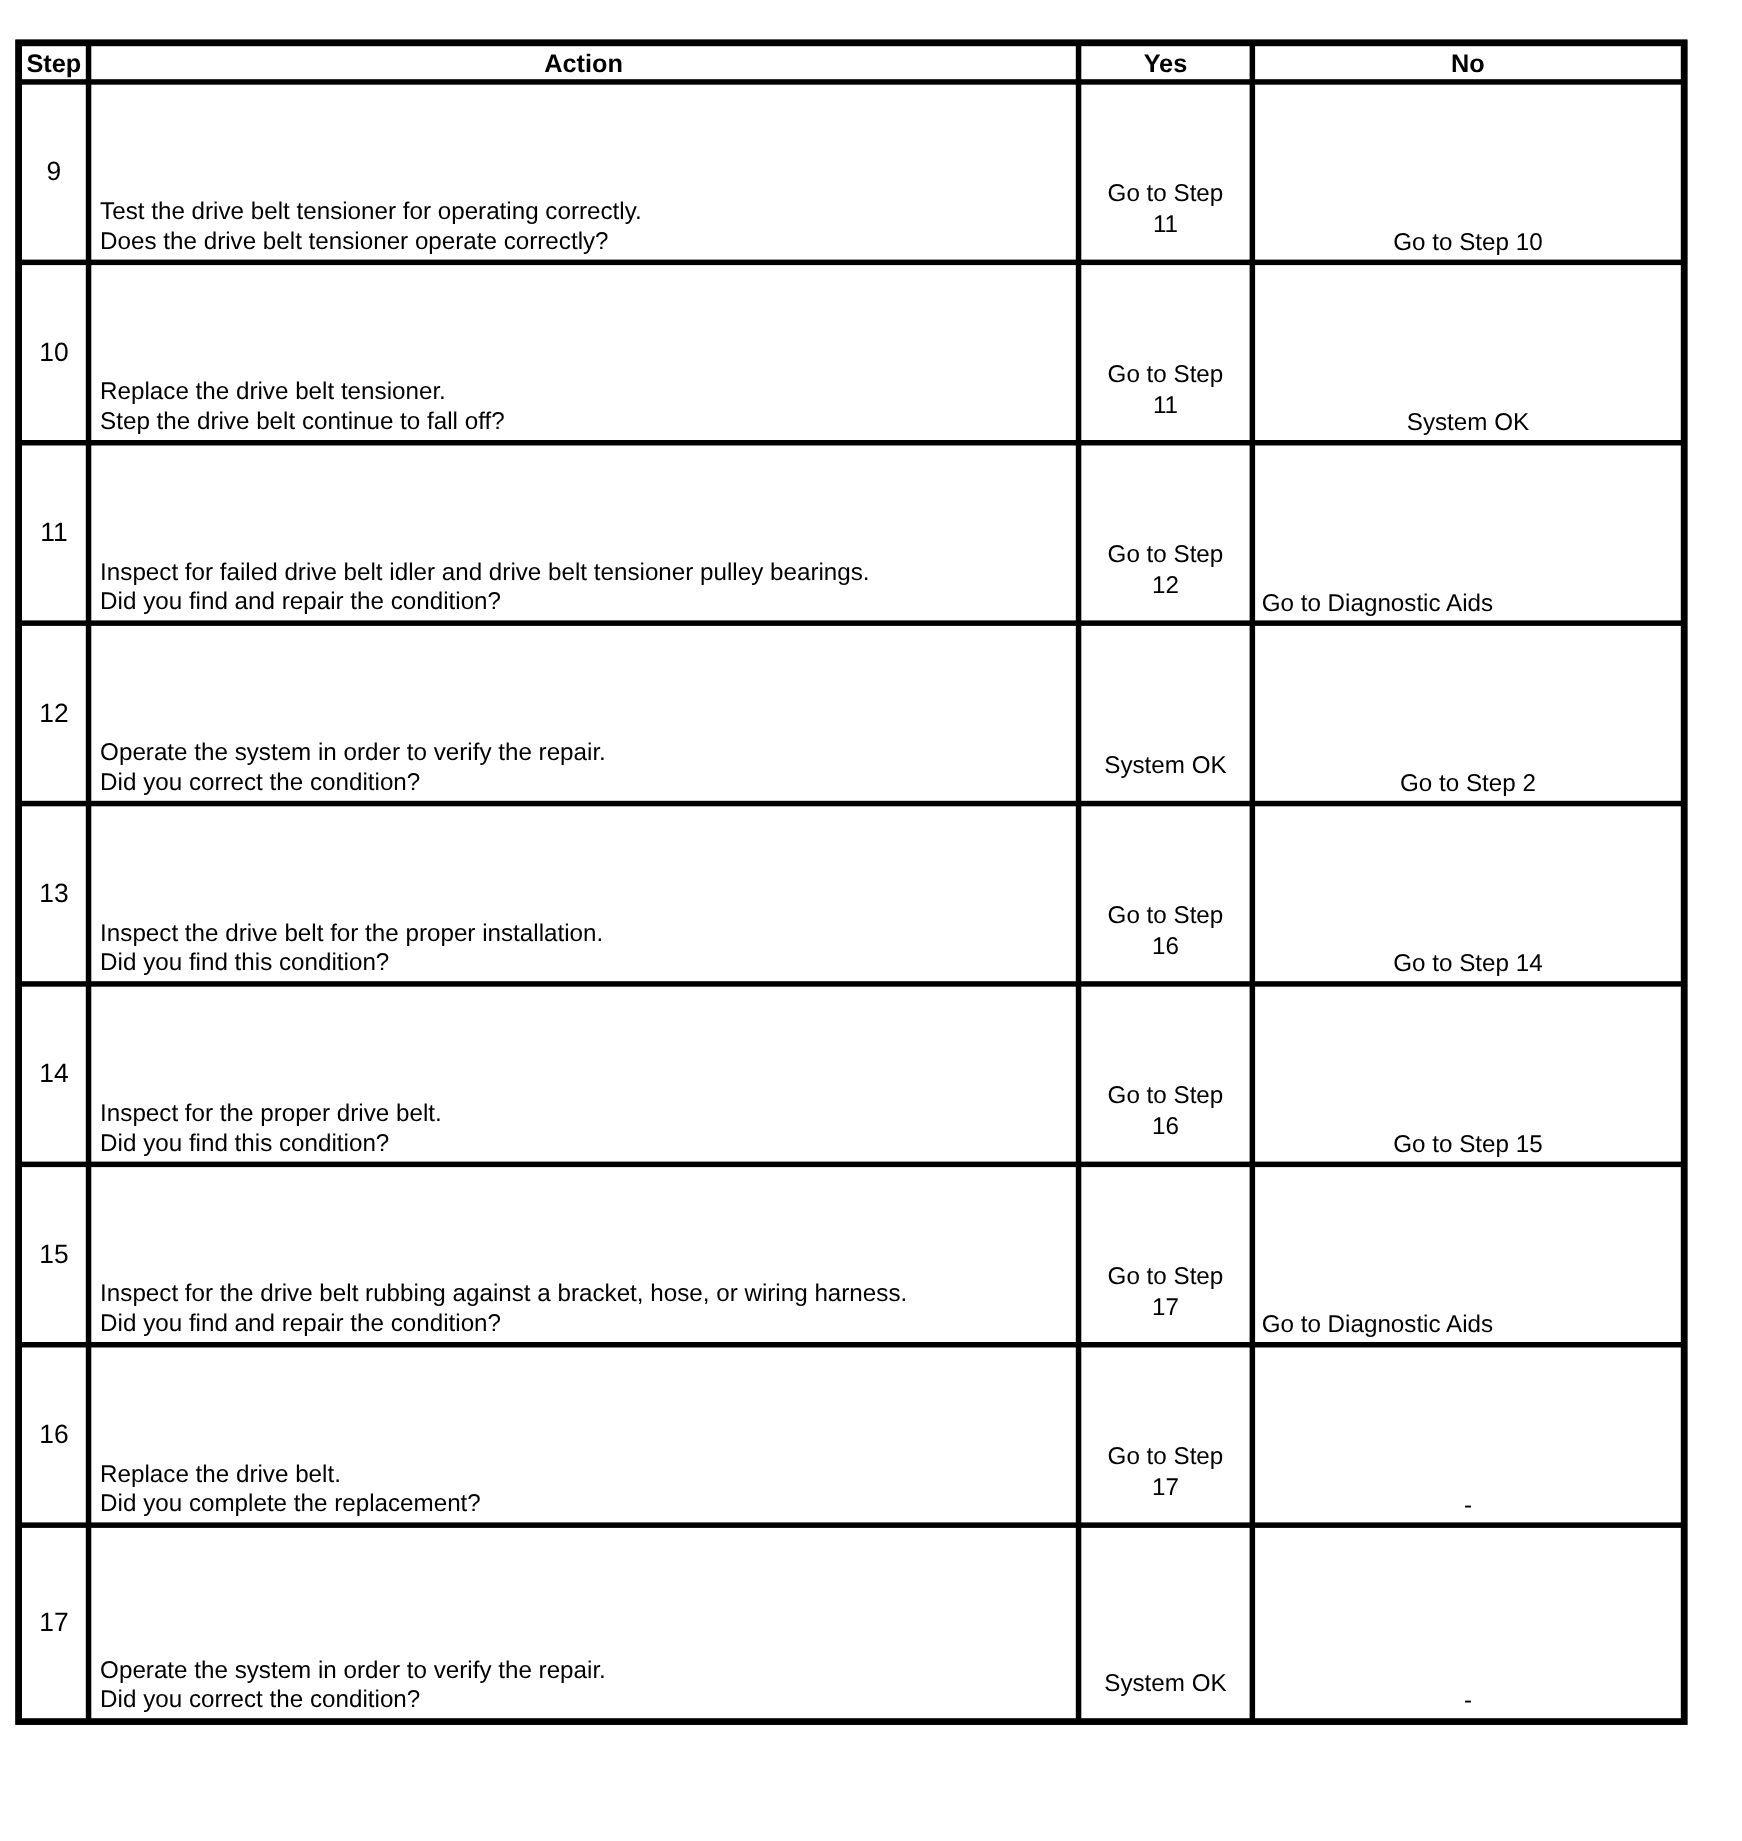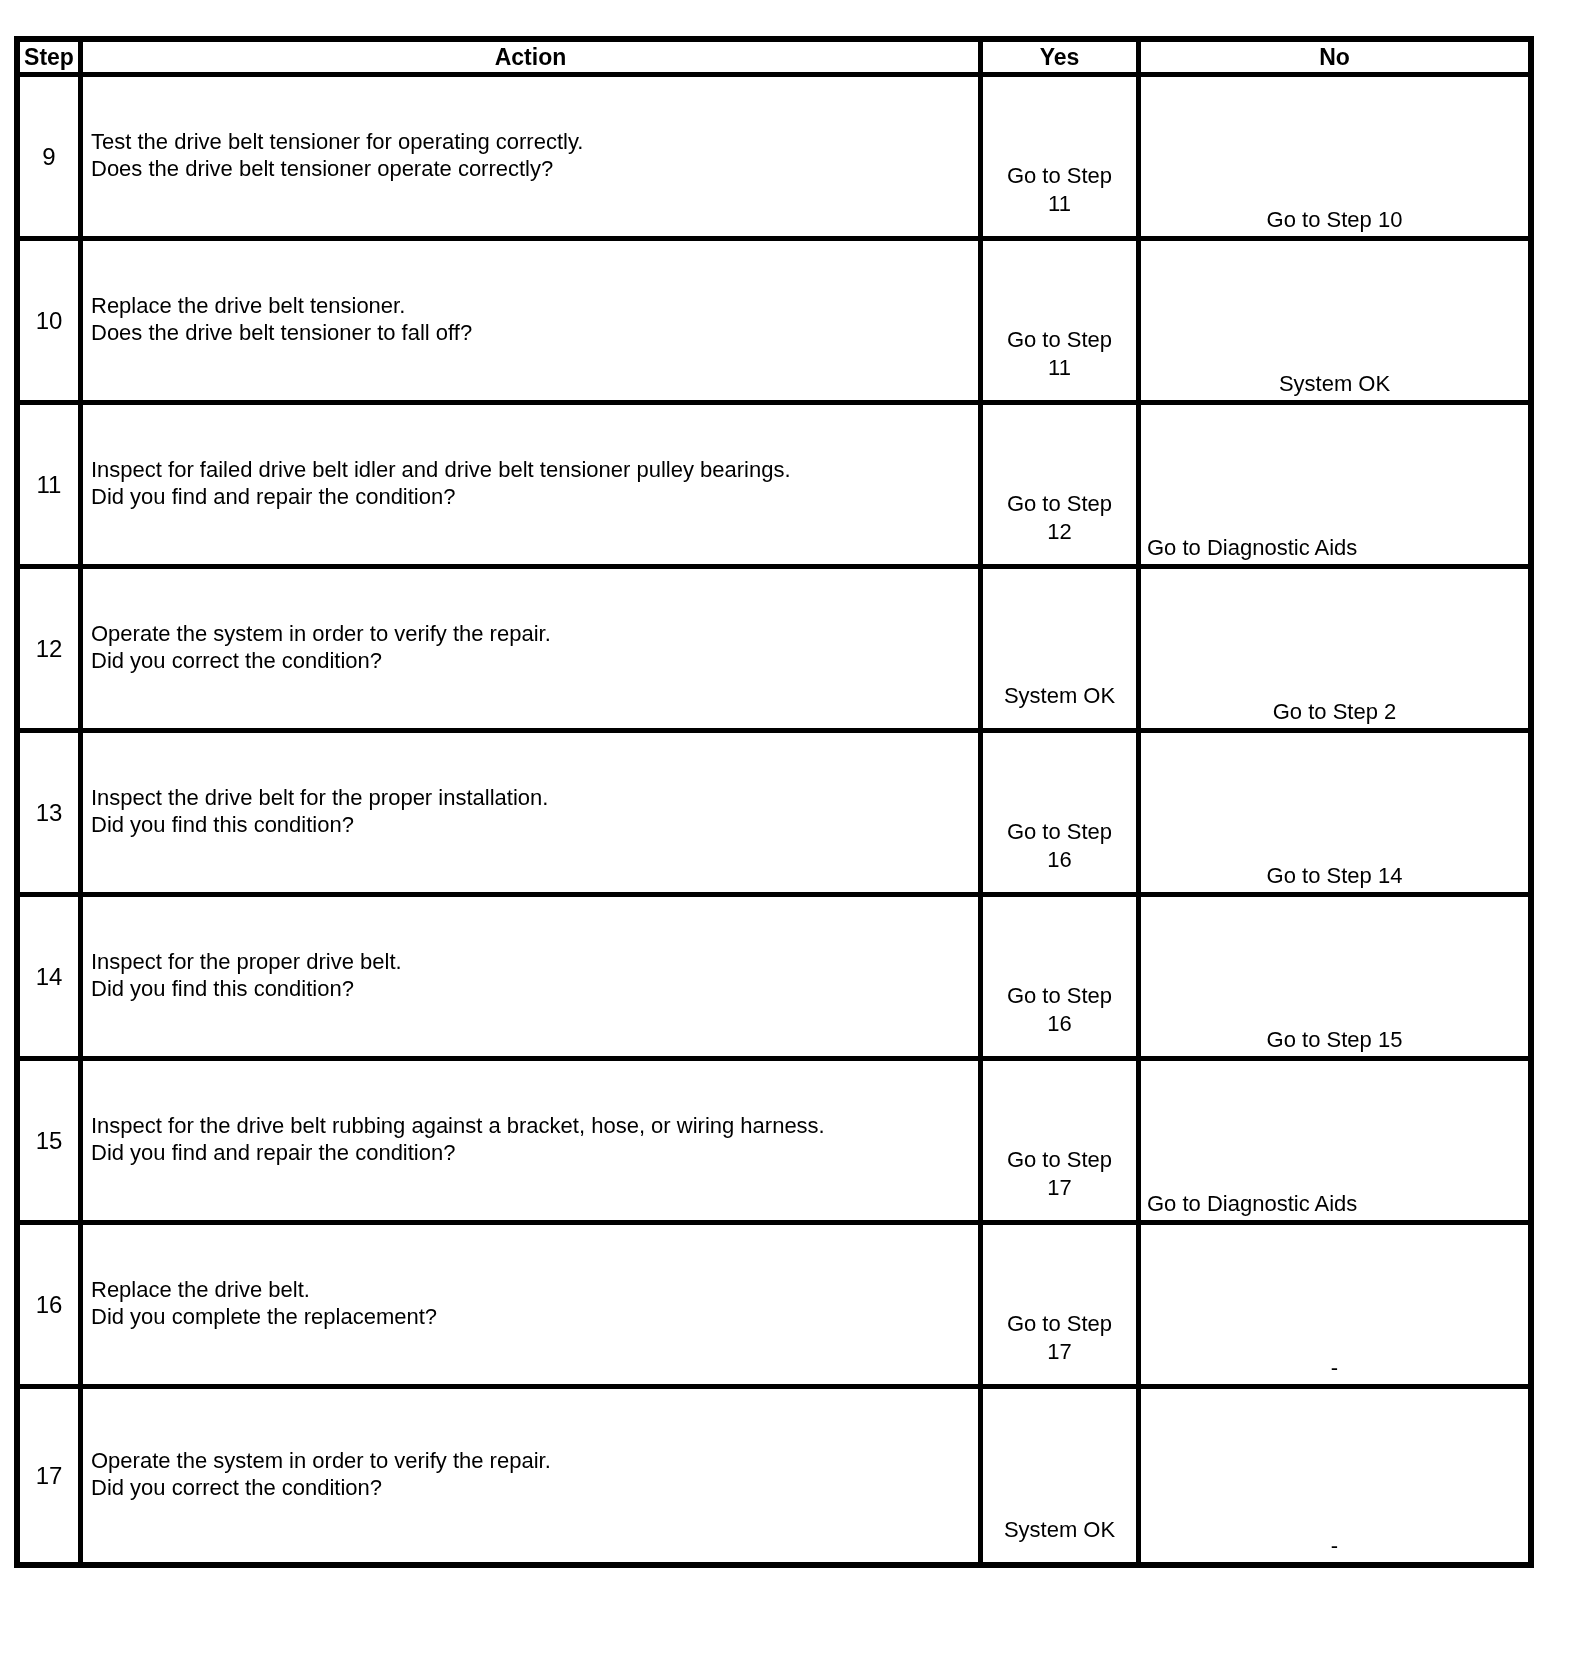--- a/index.html
+++ b/index.html
@@ -40,21 +40,21 @@
   }
   .step-cell {
     display: flex;
     align-items: center;
     justify-content: center;
     font-size: 24px;
   }
   .action-cell {
     display: flex;
     flex-direction: column;
-    justify-content: center;
+    justify-content: flex-end;
     padding: 2px 8px 3px 8px;
     font-size: 22px;
     line-height: 1.22;
   }
   .yes-cell {
     display: flex;
     flex-direction: column;
     justify-content: flex-end;
     align-items: center;
     text-align: center;
@@ -90,21 +90,21 @@
     <div class="cell action-cell">
       <div class="action-text">Test the drive belt tensioner for operating correctly.</div>
       <div class="question-text">Does the drive belt tensioner operate correctly?</div>
     </div>
     <div class="cell yes-cell">Go to Step
 11</div>
     <div class="cell no-cell">Go to Step 10</div>
     <div class="cell step-cell">10</div>
     <div class="cell action-cell">
       <div class="action-text">Replace the drive belt tensioner.</div>
-      <div class="question-text">Does the drive belt tensioner to fall off?</div>
+      <div class="question-text">Step the drive belt continue to fall off?</div>
     </div>
     <div class="cell yes-cell">Go to Step
 11</div>
     <div class="cell no-cell">System OK</div>
     <div class="cell step-cell">11</div>
     <div class="cell action-cell">
       <div class="action-text">Inspect for failed drive belt idler and drive belt tensioner pulley bearings.</div>
       <div class="question-text">Did you find and repair the condition?</div>
     </div>
     <div class="cell yes-cell">Go to Step

